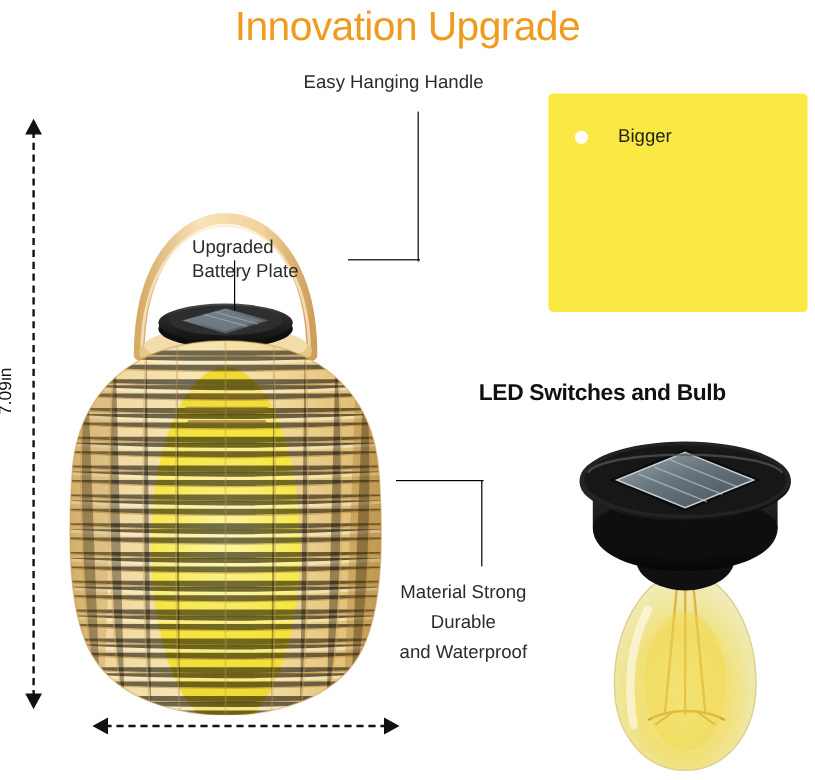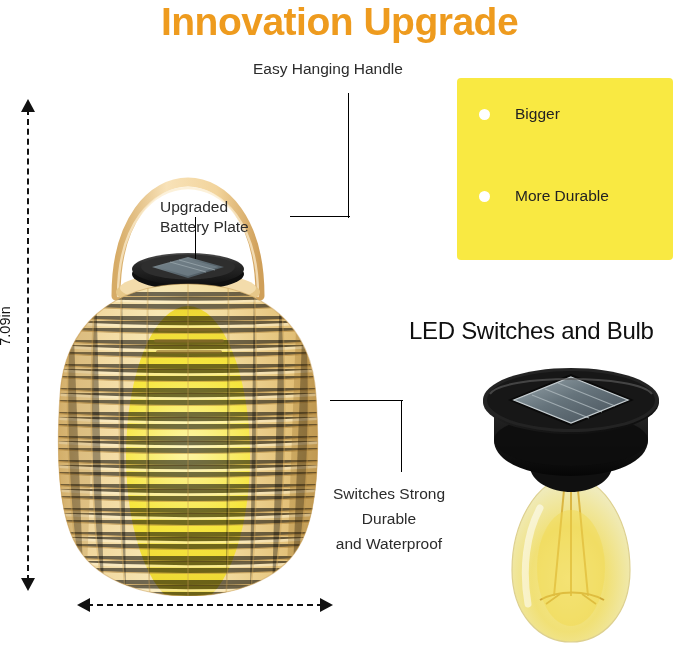--- a/index.html
+++ b/index.html
@@ -11,22 +11,22 @@
     overflow: hidden;
     color: #1a1a1a;
   }
   .stage { position: absolute; inset: 0; }
 
   
   #title {
     position: absolute;
     left: 0; right: 0; top: 0px;
     text-align: center;
-    font-size: 39px;
-    font-weight: bold;
+    font-size: 34px;
+    font-weight: normal;
     letter-spacing: -0.5px;
     color: #ee9b1e;
     line-height: 44px;
     white-space: nowrap;
   }
 
   
   #feature-card {
     position: absolute;
     left: 457px; top: 78px;
@@ -65,23 +65,23 @@
     color: #2b2b2b;
     line-height: 20px;
     white-space: pre;
   }
   #callout-handle { left: 253px; top: 59px; }
   #callout-battery { left: 160px; top: 177px; text-align: left; margin-top: 20px; }
   #callout-material { left: 333px; top: 481px; text-align: center; line-height: 25px; }
 
   #led-heading {
     position: absolute;
-    left: 409px; top: 317px;
-    font-size: 24px;
-    font-weight: normal;
+    left: 399px; top: 317px;
+    font-size: 19px;
+    font-weight: bold;
     color: #101010;
     white-space: nowrap;
     letter-spacing: -0.3px;
   }
 
   
   .ln { position: absolute; background: #000; }
   .ln-v { width: 1.4px; }
   .ln-h { height: 1.4px; }
 
@@ -365,34 +365,30 @@
 
   <div class="ln ln-v" id="lead-handle-v"></div>
   <div class="ln ln-h" id="lead-handle-h"></div>
   <div class="ln ln-v" id="lead-battery-v"></div>
   <div class="ln ln-h" id="lead-material-h"></div>
   <div class="ln ln-v" id="lead-material-v"></div>
 
   <div class="callout" id="callout-handle">Easy Hanging Handle</div>
   <div class="callout" id="callout-battery">Upgraded
 Battery Plate</div>
-  <div class="callout" id="callout-material">Switches Strong
+  <div class="callout" id="callout-material">Material Strong
 Durable
 and Waterproof</div>
 
   <div id="led-heading">LED Switches and Bulb</div>
 
   <div id="feature-card">
     <div class="feature-row" id="f0">
       <span class="bullet"></span>
       <span class="ftext">Bigger</span>
-    </div>
-    <div class="feature-row" id="f2">
-      <span class="bullet"></span>
-      <span class="ftext">More Durable</span>
     </div>
   </div>
 
   <div id="dim-v">
     <div class="head up"></div>
     <div class="shaft"></div>
     <div class="head down"></div>
   </div>
   <div id="dim-v-label">7.09in</div>
 

